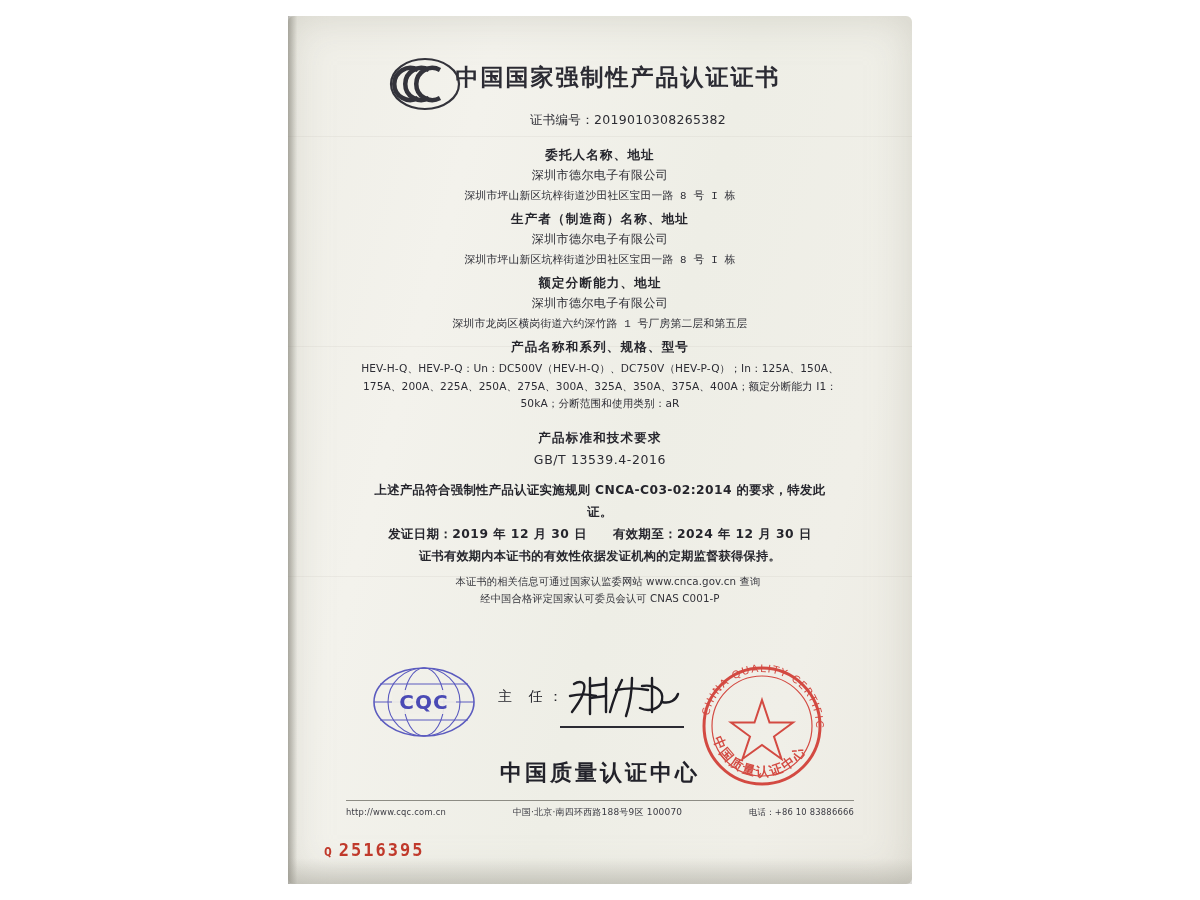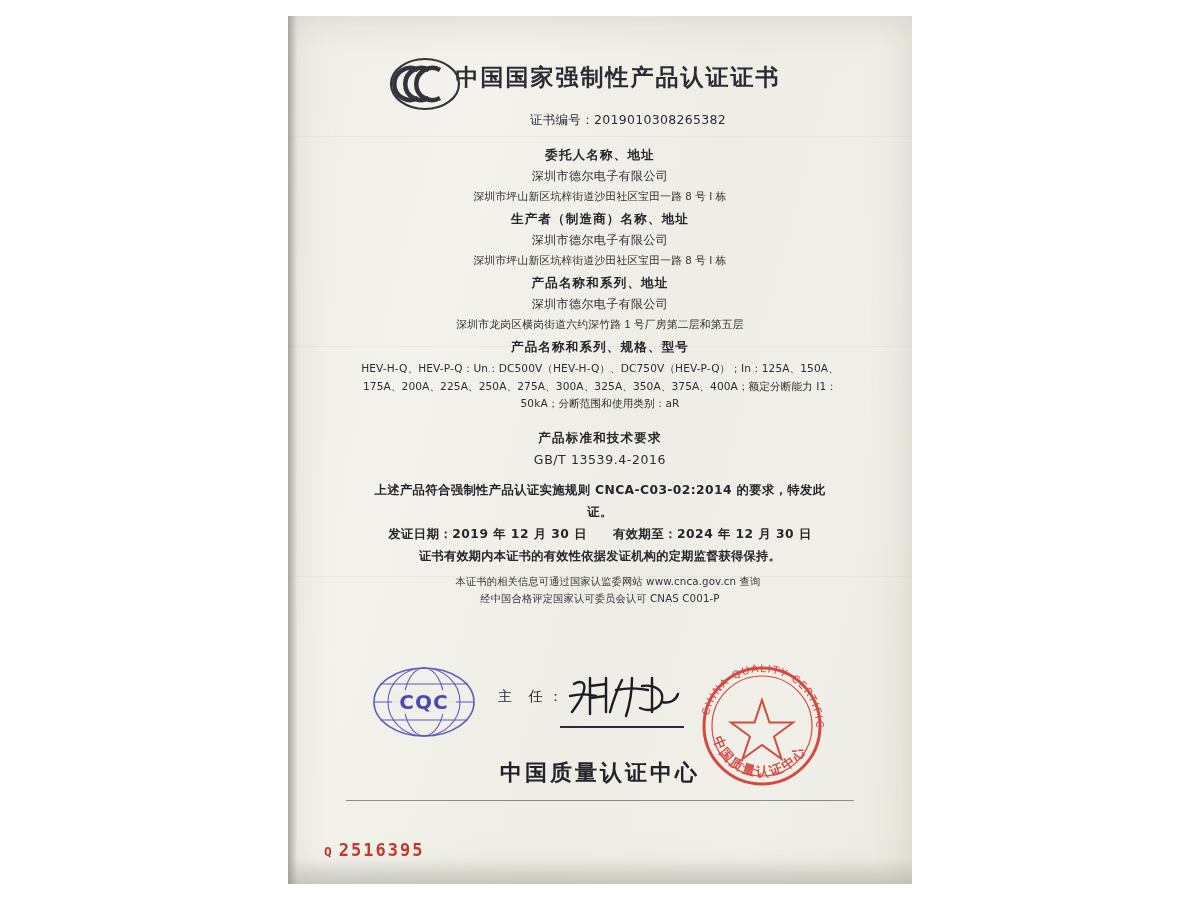--- a/index.html
+++ b/index.html
@@ -22,20 +22,21 @@
   
   .certificate {
     position: absolute;
     left: 288px;
     top: 16px;
     width: 624px;
     height: 868px;
     background: linear-gradient(105deg, #efeee7 0%, #f3f2ec 25%, #eeeee6 55%, #f0efe8 80%, #eceae2 100%);
     box-shadow: inset 0 0 40px rgba(190,188,175,0.55);
     overflow: hidden;
+    border-radius: 6px;
   }
 
   
   .tex {
     position: absolute;
     left: 0; right: 0;
     height: 1px;
     background: rgba(170,168,155,0.12);
   }
 
@@ -103,21 +104,21 @@
   .sec-label {
     font-family: "DejaVu Sans", sans-serif;
     font-size: 12.5px;
     font-weight: bold;
     color: #25252c;
     letter-spacing: 1.2px;
     line-height: 22px;
   }
 
   .sec-line {
-    font-family: Liberation Sans, sans-serif;
+    font-family: Liberation Mono, monospace;
     font-size: 12px;
     color: #2d2d35;
     line-height: 21px;
     letter-spacing: 0.4px;
   }
 
   .sec-line.small {
     font-size: 10.8px;
     letter-spacing: 0.2px;
     line-height: 19px;
@@ -354,21 +355,21 @@
           <div class="sec-line small">深圳市坪山新区坑梓街道沙田社区宝田一路 8 号 I 栋</div>
         </div>
 
         <div class="sec">
           <div class="sec-label">生产者（制造商）名称、地址</div>
           <div class="sec-line">深圳市德尔电子有限公司</div>
           <div class="sec-line small">深圳市坪山新区坑梓街道沙田社区宝田一路 8 号 I 栋</div>
         </div>
 
         <div class="sec">
-          <div class="sec-label">产品名称和系列、地址</div>
+          <div class="sec-label">额定分断能力、地址</div>
           <div class="sec-line">深圳市德尔电子有限公司</div>
           <div class="sec-line small">深圳市龙岗区横岗街道六约深竹路 1 号厂房第二层和第五层</div>
         </div>
 
         <div class="sec">
           <div class="sec-label">产品名称和系列、规格、型号</div>
           <div class="spec">HEV-H-Q、HEV-P-Q：Un：DC500V（HEV-H-Q）、DC750V（HEV-P-Q）；In：125A、150A、175A、200A、225A、250A、275A、300A、325A、350A、375A、400A；额定分断能力 I1：50kA；分断范围和使用类别：aR</div>
         </div>
 
         <div class="sec" style="margin-top:14px;">
@@ -441,20 +442,25 @@
             </text>
             <path d="M70 44 l7.5 22.5 23.5 0 -19 14 7.5 22.5 -19.5 -14 -19.5 14 7.5 -22.5 -19 -14 23.5 0 z" fill="none" stroke="#d0342c" stroke-width="2"></path>
           </svg>
         </div>
       </div>
 
       <div class="org-name">中国质量认证中心</div>
 
       <div class="rule"></div>
 
+      <div class="footer">
+        <span>http://www.cqc.com.cn</span>
+        <span class="mid">中国·北京·南四环西路188号9区  100070</span>
+        <span>电话：+86 10 83886666</span>
+      </div>
 
       <div class="serial">
         <span class="q">Q</span><span>2516395</span>
       </div>
 
     </div>
   </div>
 
   <div class="scan-edge"></div>
   <div class="scan-edge-b"></div>

